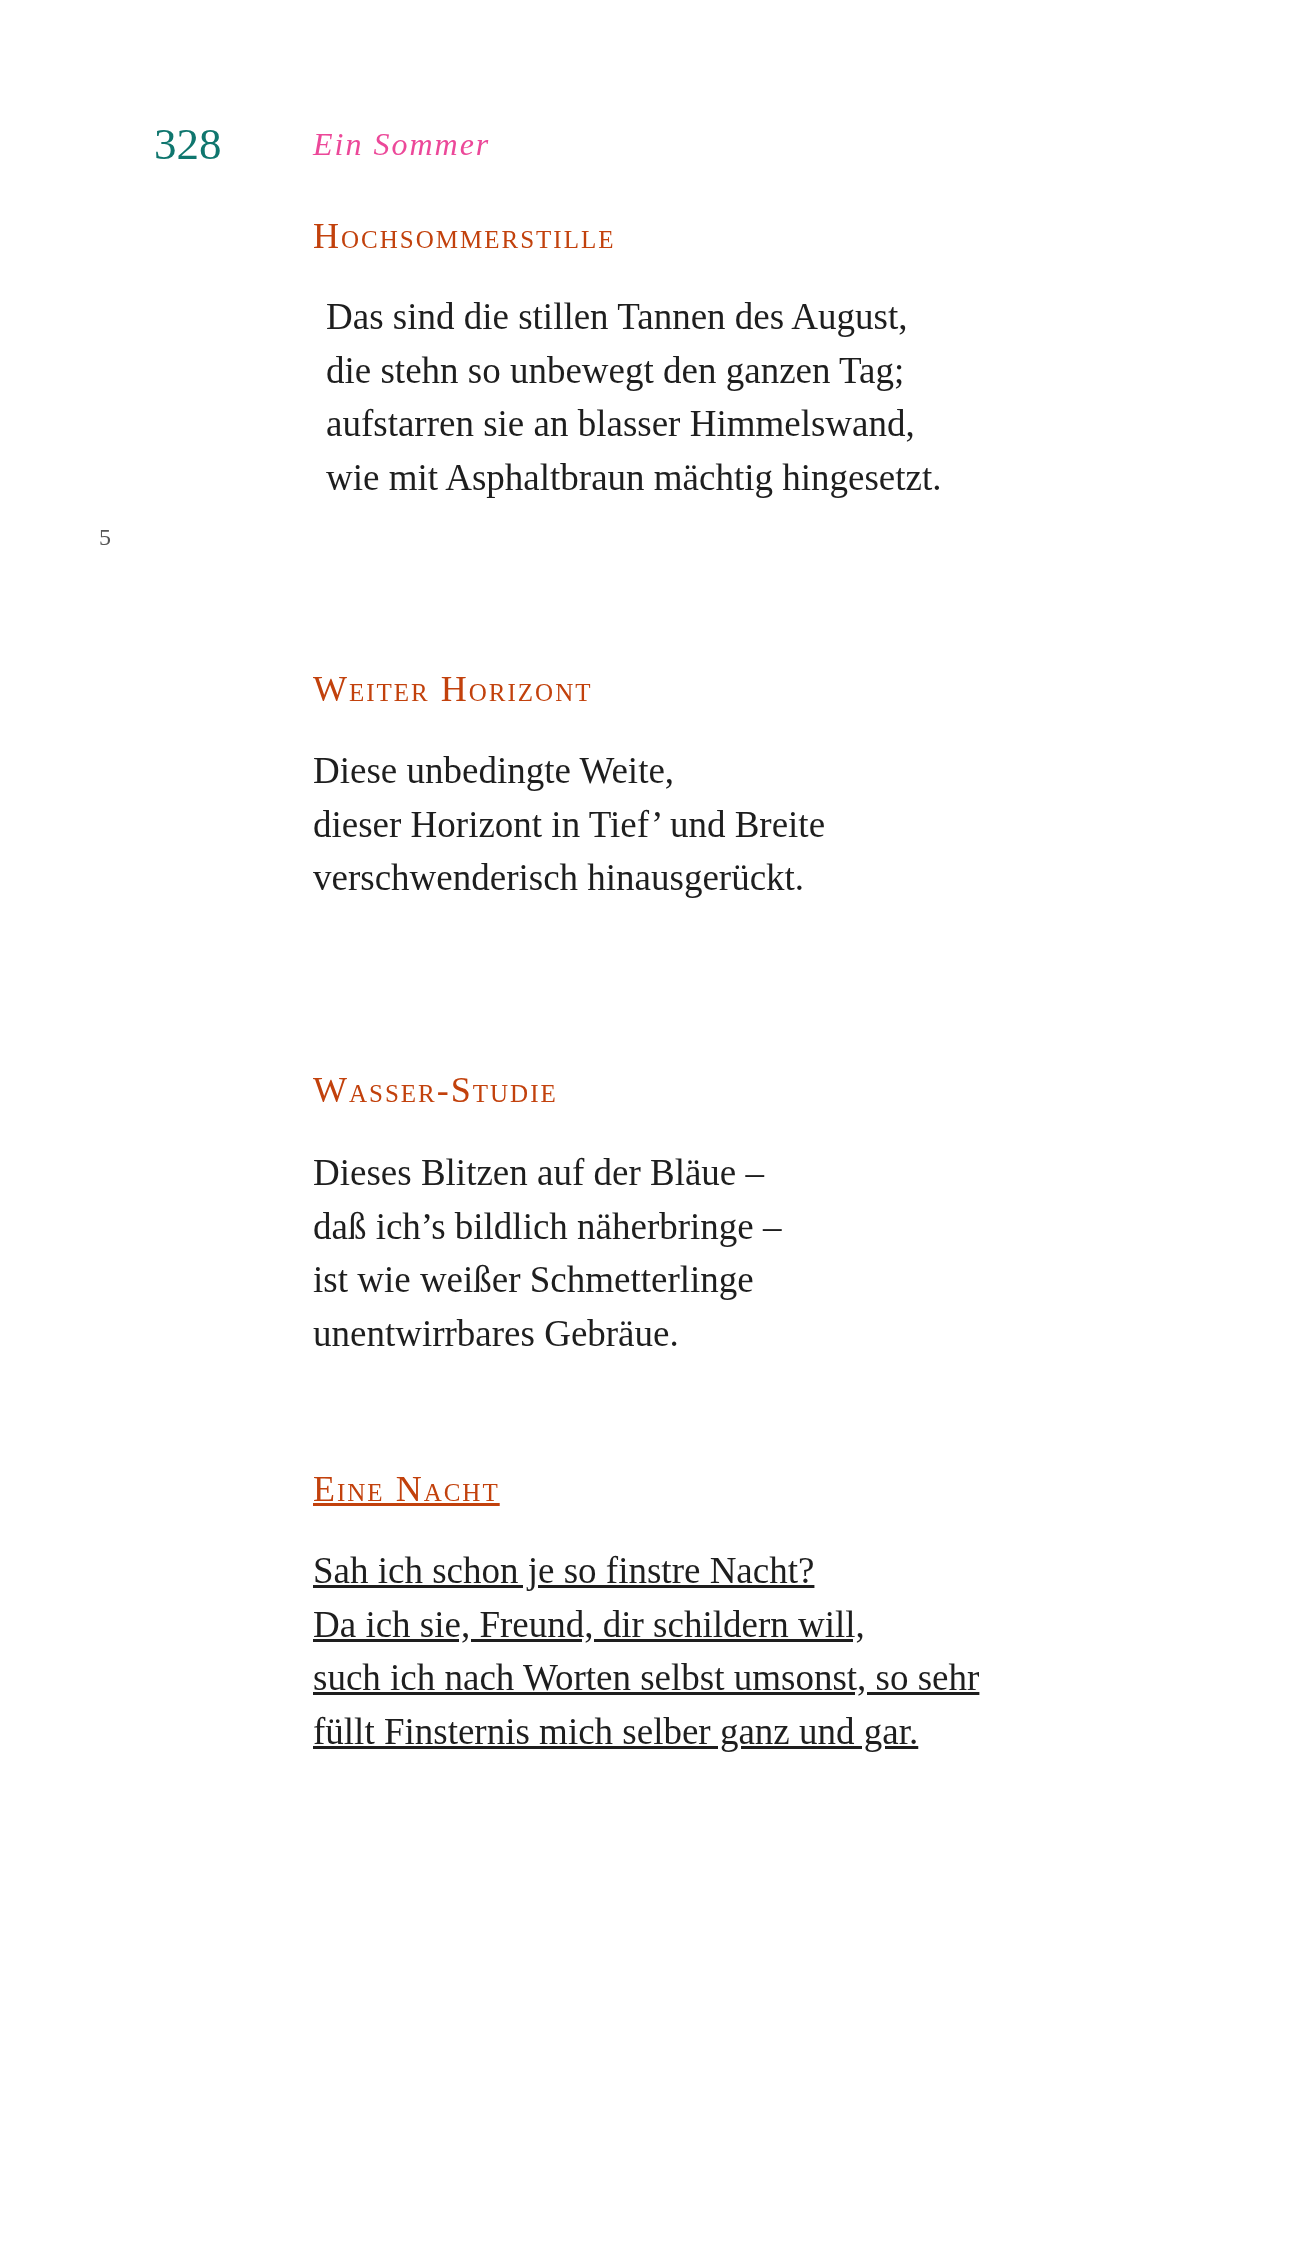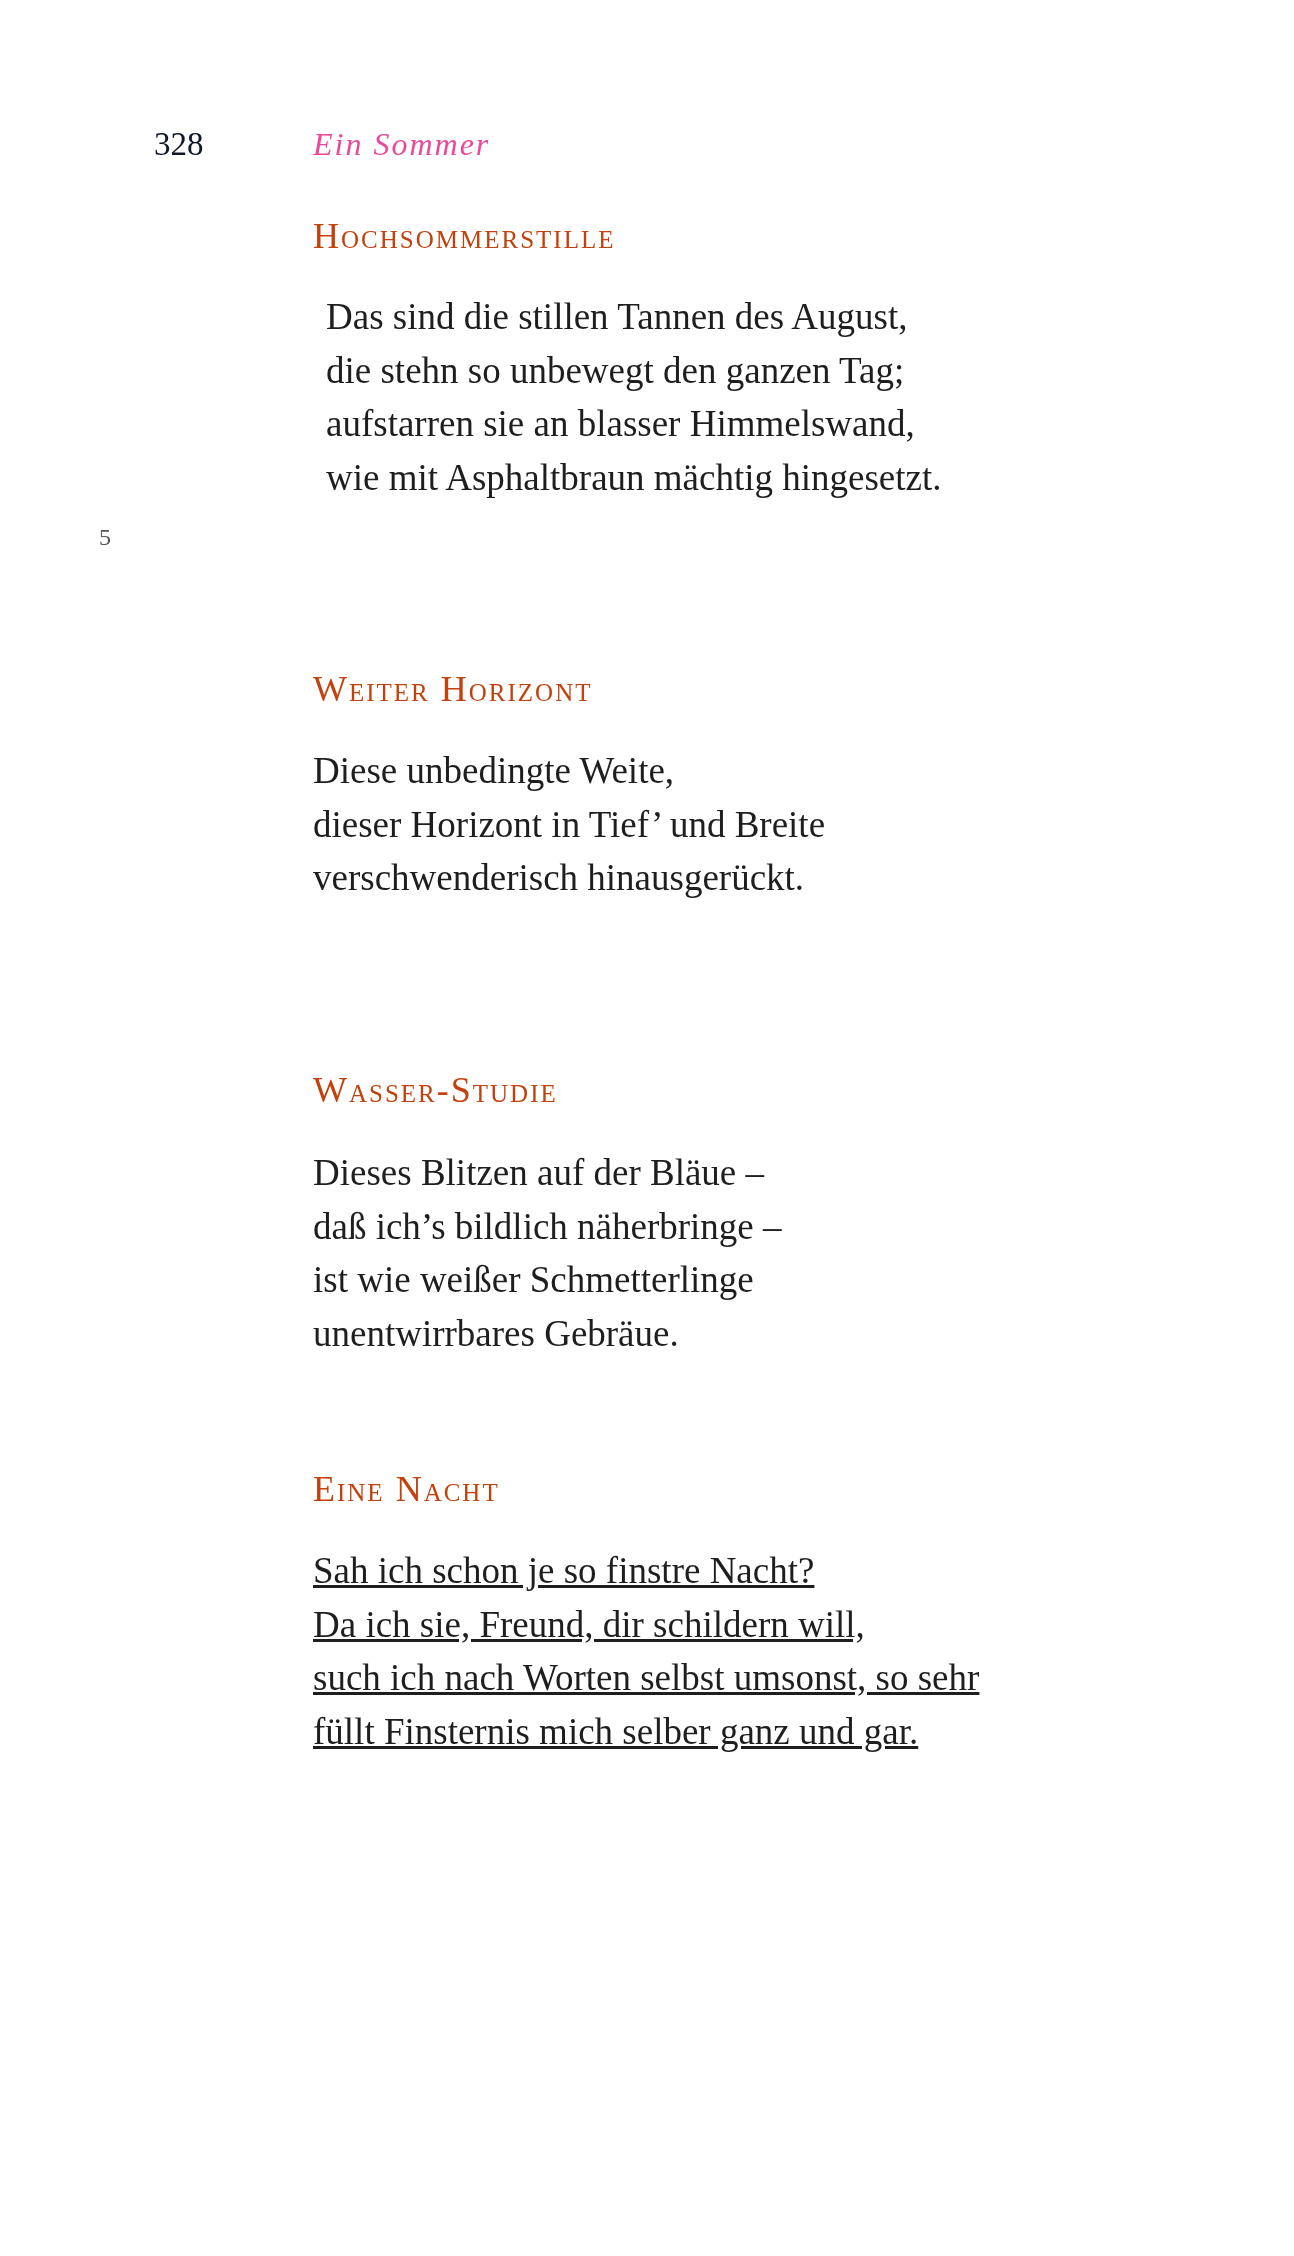--- a/index.html
+++ b/index.html
@@ -1,32 +1,32 @@
 <!DOCTYPE html>
 <html><head>
   <meta charset="utf-8">
   <style>
     html, body { margin: 0; padding: 0; background: #ffffff; }
     body { width: 1294px; height: 2256px; position: relative; overflow: hidden;
            font-family: "Liberation Serif", "DejaVu Serif", serif; color: #1e1e1e; }
     .abs { position: absolute; white-space: nowrap; }
-    .pagenum { left: 154px; top: 124px; font-size: 33px; line-height: 40px; color: #0f172a; }
+    .pagenum { left: 154px; top: 124px; font-size: 45px; line-height: 40px; color: #0f766e; }
     .running { left: 313px; top: 124px; font-size: 32px; line-height: 40px; font-style: italic; letter-spacing: 2px; color: #ec4899; }
     .heading { left: 313px; font-size: 36px; line-height: 44px; font-variant: small-caps; letter-spacing: 2px; color: #c2410c; }
     .poem { left: 313px; font-size: 37px; line-height: 53.5px; color: #1e1e1e; }
     .poem div { height: 53.5px; }
     .linenum { left: 99px; font-size: 24px; line-height: 30px; color: #555; }
     #h1 { top: 214px; }
     #p1 { top: 290px; margin-left: 13px; }
     #ln5 { top: 522px; }
     #h2 { top: 667px; }
     #p2 { top: 744px; }
     #h3 { top: 1068px; }
     #p3 { top: 1146px; }
-    #h4 { top: 1467px; }
+    #h4 { top: 1467px; text-decoration: underline; }
     #p4 { top: 1544px; text-decoration: underline; }
   </style>
 </head>
 <body>
 
 <div class="abs pagenum">328</div>
 <div class="abs running">Ein Sommer</div>
 
 <div class="abs heading" id="h1">Hochsommerstille</div>
 <div class="abs poem" id="p1">

